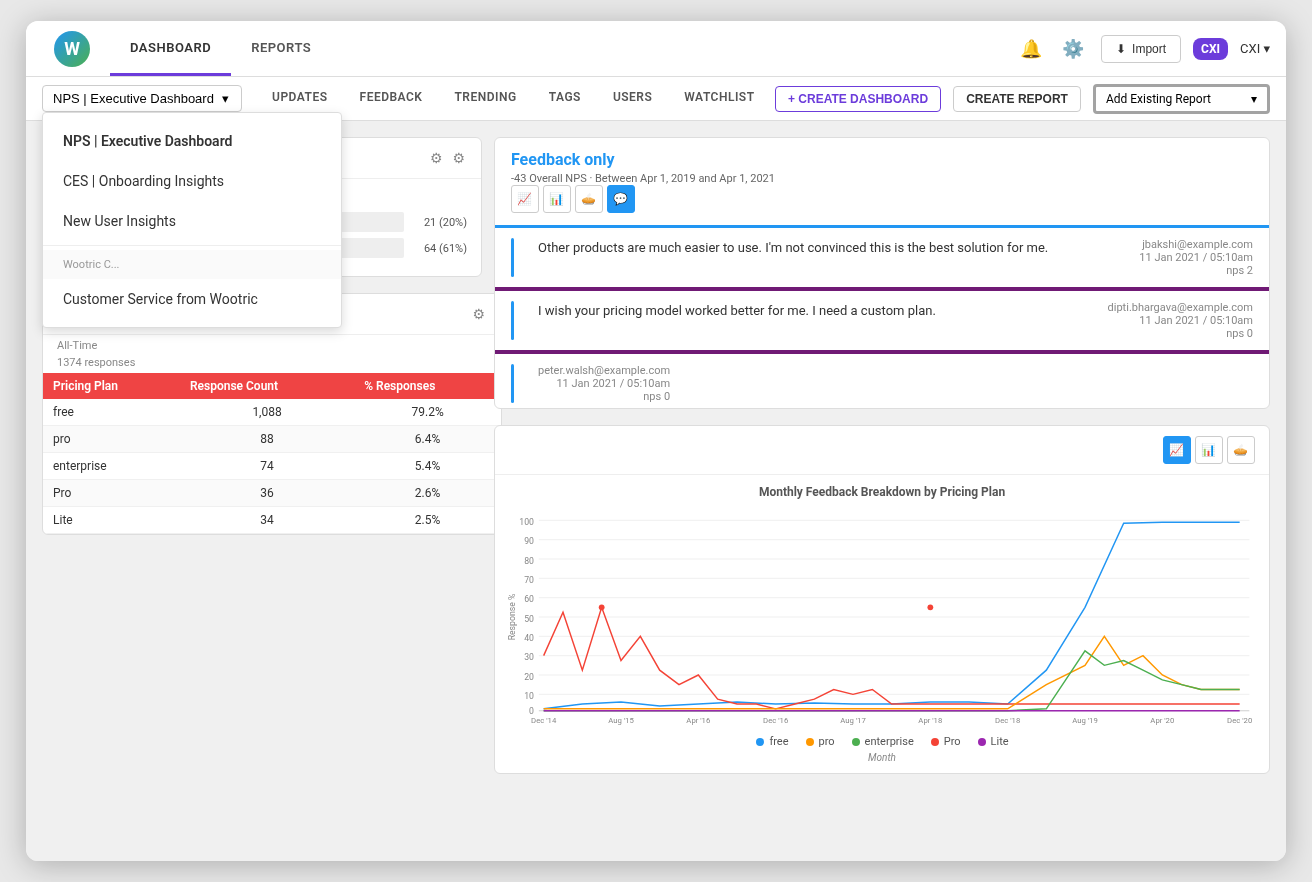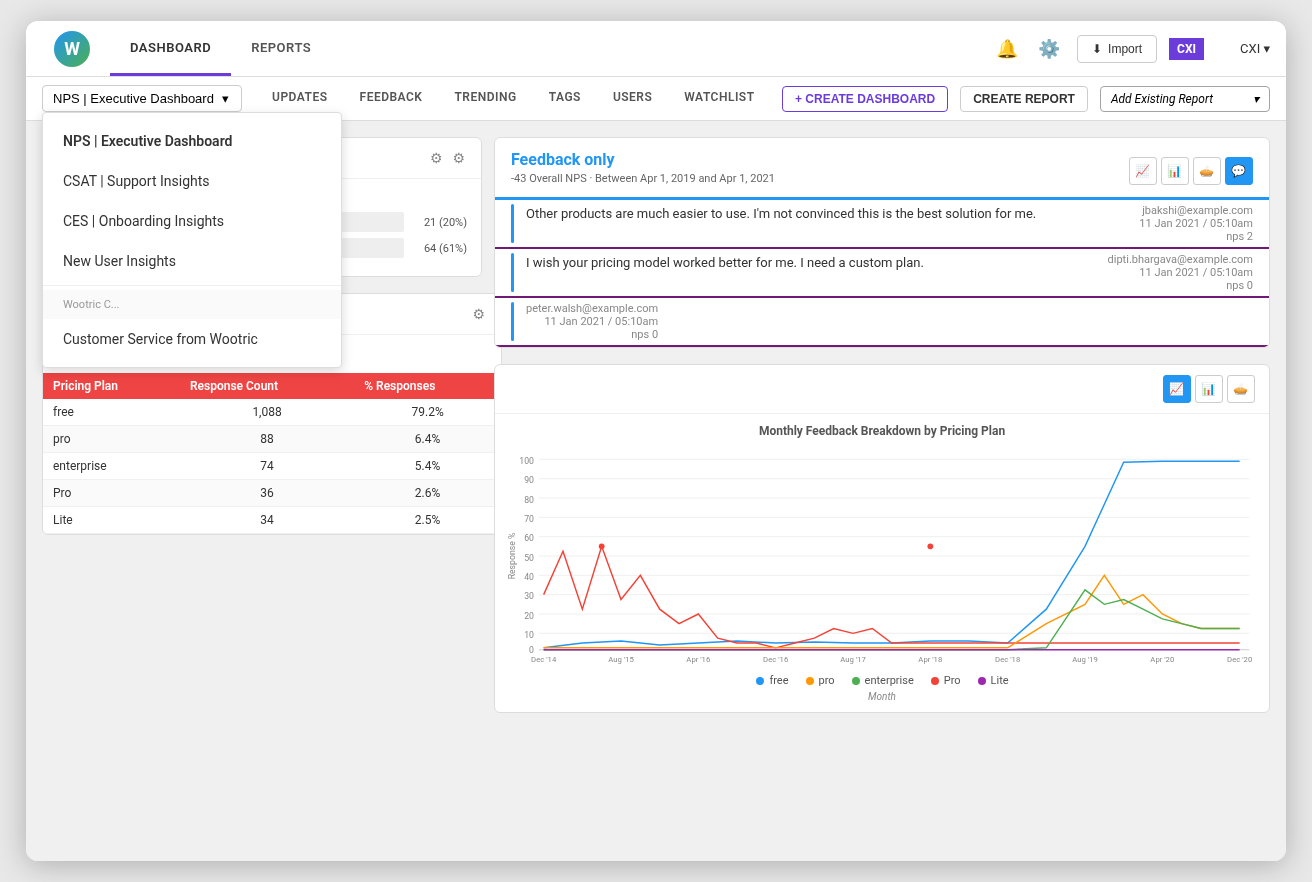--- a/index.html
+++ b/index.html
@@ -89,28 +89,28 @@
       border-radius: 4px;
       padding: 6px 14px;
       font-size: 12px;
       cursor: pointer;
       display: flex; align-items: center; gap: 6px;
       color: #333;
     }
     .cxi-badge {
       background: #6c3cdb;
       color: #fff;
-      border-radius: 0;
+      border-radius: 8px;
       padding: 4px 8px;
       font-size: 12px;
       font-weight: 700;
     }
     .cxi-dropdown {
       display: flex; align-items: center; gap: 4px;
-      cursor: pointer; font-size: 13px; color: #333; margin-left: 24px;
+      cursor: pointer; font-size: 13px; color: #333;
     }
     
     .second-nav {
       background: #fff;
       border-bottom: 1px solid #ddd;
       display: flex;
       align-items: center;
       padding: 0 16px;
       height: 44px;
       gap: 0;
@@ -171,28 +171,27 @@
       color: #333;
       border-radius: 4px;
       padding: 5px 12px;
       font-size: 12px;
       font-weight: 600;
       cursor: pointer;
     }
     .add-existing-select {
       display: flex;
       align-items: center;
-      border: 1px solid #a3a3a3;
+      border: 3px solid #a3a3a3;
       border-radius: 4px;
       background: #fff;
       font-size: 12px;
       padding: 5px 10px;
       cursor: pointer;
       gap: 40px;
-      font-style: italic;
     }
     
     .dropdown-overlay {
       position: absolute;
       top: 100%;
       left: 0;
       background: #fff;
       border: 1px solid #ddd;
       border-radius: 4px;
       box-shadow: 0 4px 12px rgba(0,0,0,0.15);
@@ -306,23 +305,24 @@
     }
     .feedback-card {
       background: #fff;
       border-radius: 6px;
       border: 1px solid #ddd;
       overflow: hidden;
       margin-bottom: 16px;
     }
     .feedback-header {
       display: flex;
-      align-items: flex-end;
+      align-items: flex-start;
       padding: 12px 16px;
       border-bottom: 3px solid #2196F3;
+      flex-direction: column;
     }
     .feedback-title-area {
       flex: 1;
     }
     .feedback-title {
       font-size: 16px;
       font-weight: 700;
       color: #2196F3;
     }
     .feedback-subtitle {
@@ -351,23 +351,23 @@
       color: #666;
     }
     .view-btn.active {
       background: #2196F3;
       border-color: #2196F3;
       color: #fff;
     }
     .feedback-item {
       display: flex;
       align-items: stretch;
-      border-bottom: 2px solid #701a75;
-      padding: 4px 16px;
-      gap: 12px;
+      border-bottom: 4px solid #701a75;
+      padding: 10px 16px;
+      gap: 24px;
     }
     .feedback-bar-left {
       width: 3px;
       background: #2196F3;
       border-radius: 2px;
       flex-shrink: 0;
     }
     .feedback-text {
       flex: 1;
       font-size: 13px;
@@ -494,21 +494,20 @@
 
   <div class="second-nav">
     <div class="dashboard-selector">
       <button class="dashboard-select-btn">
         <span>NPS | Executive Dashboard</span>
         <span>▾</span>
       </button>
 
       <div class="dropdown-overlay">
         <div class="dropdown-item selected">NPS | Executive Dashboard</div>
-        <div class="dropdown-item">CSAT | Support Insights</div>
         <div class="dropdown-item">CES | Onboarding Insights</div>
         <div class="dropdown-item">New User Insights</div>
         <hr class="dropdown-separator">
         <div class="dropdown-sub">Wootric C...</div>
         <div class="dropdown-item">Customer Service from Wootric</div>
       </div>
     </div>
     <div class="second-nav-links">
       <div class="second-nav-link">UPDATES</div>
       <div class="second-nav-link">FEEDBACK</div>

